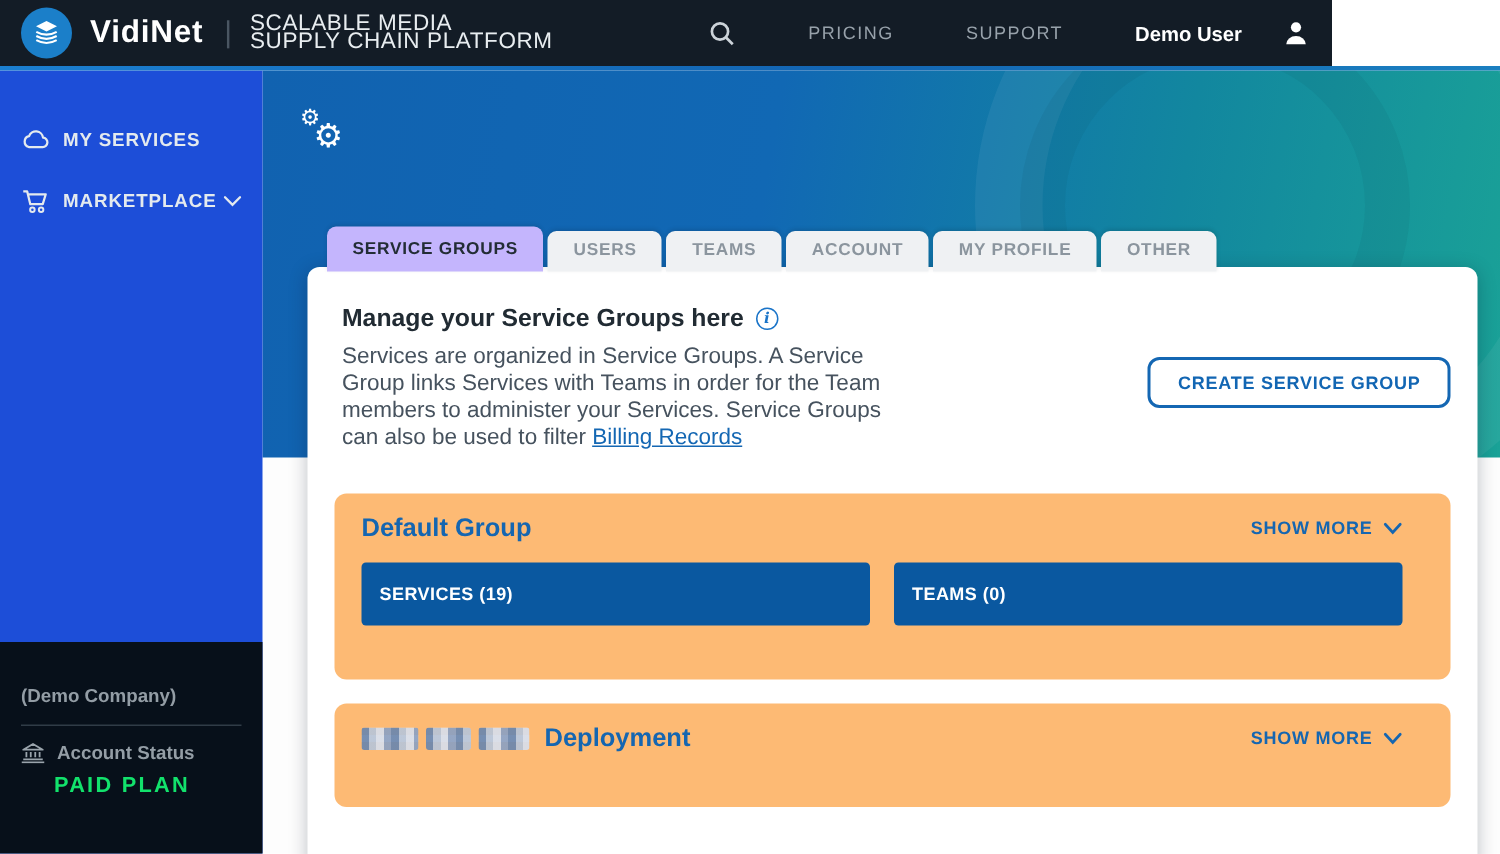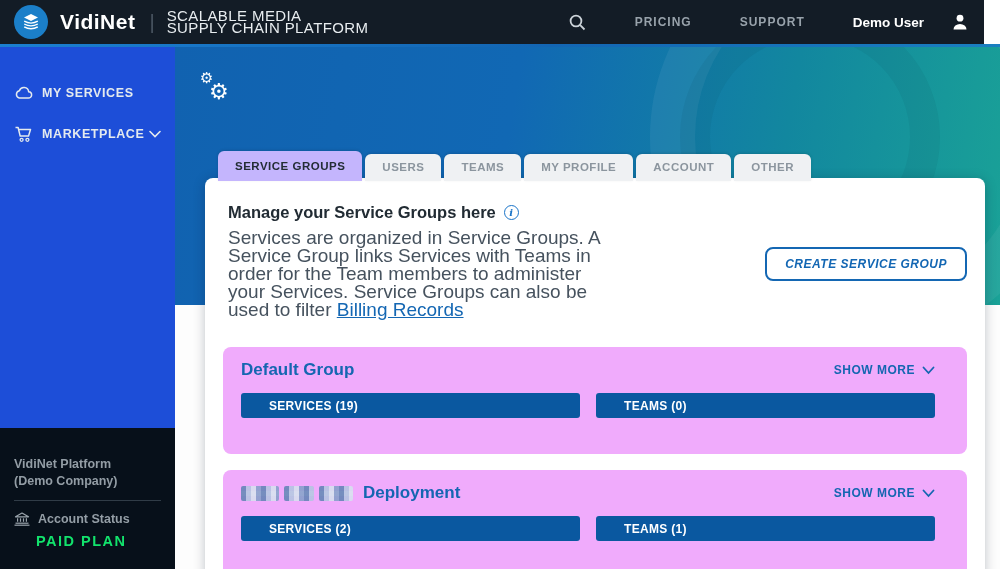--- a/index.html
+++ b/index.html
@@ -1,26 +1,26 @@
 <!DOCTYPE html>
 <html><head>
 <meta charset="utf-8">
 <style>
   * { margin:0; padding:0; box-sizing:border-box; }
   html,body { width:1000px; height:569px; overflow:hidden; font-family:"Liberation Sans", sans-serif; background:#fff; }
 
   
-  .topbar { position:absolute; left:0; top:0; width:984px; height:44px; background:#131c26; display:flex; align-items:center; z-index:30; }
+  .topbar { position:absolute; left:0; top:0; width:888px; height:44px; background:#131c26; display:flex; align-items:center; z-index:30; }
   .accent-line { position:absolute; left:0; top:44px; width:1000px; height:3px; background:linear-gradient(90deg,#1b7fd0,#1365b2 55%,#1a7fc0); z-index:30; }
   .logo-circle { width:34px; height:34px; border-radius:50%; background:#1b7fc9; margin-left:14px; display:flex; align-items:center; justify-content:center; flex:0 0 auto; }
   .brand { color:#fff; font-size:21px; font-weight:600; letter-spacing:.5px; margin-left:12px; }
   .brand-divider { color:#4a5662; font-size:20px; font-weight:300; margin:0 12px 0 14px; }
   .tagline { color:#e8edf0; font-size:15px; font-weight:400; letter-spacing:.4px; line-height:12px; }
   .topbar-right { margin-left:auto; display:flex; align-items:center; }
-  .top-link { color:#98a2ab; font-size:12px; font-weight:700; letter-spacing:1px; margin-right:48px; cursor:pointer; }
+  .top-link { color:#98a2ab; font-size:12px; font-weight:400; letter-spacing:1px; margin-right:48px; cursor:pointer; }
   .search-wrap { margin-right:48px; display:flex; cursor:pointer; }
   .user-name { color:#fff; font-size:13.5px; font-weight:700; margin-right:26px; cursor:pointer; }
   .person-wrap { margin-right:14px; display:flex; cursor:pointer; }
 
   
   .sidebar { position:absolute; left:0; top:47px; width:175px; height:522px; background:#1d4ed8; z-index:20; }
   .side-nav { padding-top:28px; }
   .side-item { display:flex; align-items:center; padding:10px 14px; cursor:pointer; color:#e4eaee; }
   .side-item + .side-item { margin-top:4px; }
   .side-label { font-size:12.5px; font-weight:600; letter-spacing:.6px; margin-left:9px; }
@@ -55,37 +55,37 @@
            border-radius:8px 8px 0 0; box-shadow:0 2px 12px rgba(0,20,40,.25); z-index:2; overflow:hidden;
            padding:25px 18px 0 18px; }
 
   .intro { display:flex; align-items:center; }
   .intro-text { width:400px; padding-left:5px; }
   .intro-heading-row { display:flex; align-items:center; }
   .intro-heading { color:#212b33; font-size:16.5px; font-weight:700; }
   .info-icon { width:15px; height:15px; border:1.5px solid #1a74c8; border-radius:50%; color:#1a74c8;
                font-family:"DejaVu Serif", serif; font-style:italic; font-size:10px; font-weight:700;
                display:inline-flex; align-items:center; justify-content:center; margin-left:8px; cursor:pointer; }
-  .intro-desc { color:#46525e; font-size:19px; line-height:18px; margin-top:7px; width:385px; }
+  .intro-desc { color:#46525e; font-size:15px; line-height:18px; margin-top:7px; width:385px; }
   .intro-link { color:#1467b3; text-decoration:underline; cursor:pointer; }
   .create-btn { margin-left:auto; margin-top:6px; background:#fff; border:2px solid #1467b3; border-radius:8px;
                 color:#1266b3; font-size:12px; font-weight:700; letter-spacing:.5px; padding:8px 18px; cursor:pointer;
-                font-family:"Liberation Sans", sans-serif;font-style:italic; }
+                font-family:"Liberation Sans", sans-serif; }
 
   .cards { margin-top:28px; }
-  .card { background:#f0abfc; border-radius:8px; padding:13px 32px 36px 18px; }
+  .card { background:#fdba74; border-radius:8px; padding:13px 32px 36px 18px; }
   .card + .card { margin-top:16px; }
   .card-title-row { display:flex; align-items:center; }
   .card-title { color:#1566b1; font-size:17px; font-weight:700; display:flex; align-items:center; }
   .show-more { margin-left:auto; display:flex; align-items:center; color:#1566b1; cursor:pointer; }
   .show-more-label { font-size:12px; font-weight:700; letter-spacing:.5px; }
   .show-more svg { margin-left:7px; }
   .bars { display:flex; gap:16px; margin-top:13px; }
-  .bar { flex:1; height:25px; background:#0a58a0; border-radius:3px; color:#fff; font-size:12px; font-weight:700;
-         letter-spacing:.3px; display:flex; align-items:center; padding-left:28px; cursor:pointer; }
+  .bar { flex:1; height:42px; background:#0a58a0; border-radius:3px; color:#fff; font-size:12px; font-weight:700;
+         letter-spacing:.3px; display:flex; align-items:center; padding-left:12px; cursor:pointer; }
 
   .px-block { display:inline-block; height:15px; border-radius:2px; margin-right:5px; vertical-align:middle;
     background-image:
       repeating-linear-gradient(90deg, rgba(94,130,179,.85) 0 5px, rgba(177,197,224,.85) 5px 10px, rgba(214,223,238,.9) 10px 15px, rgba(130,158,200,.85) 15px 20px),
       repeating-linear-gradient(0deg, rgba(255,255,255,0) 0 5px, rgba(255,255,255,.45) 5px 10px); }
   .px-1 { width:38px; } .px-2 { width:30px; } .px-3 { width:34px; margin-right:10px; }
 </style>
 </head>
 <body>
 
@@ -148,21 +148,20 @@
       <span class="side-label">MARKETPLACE</span>
       <span class="side-chevron">
         <svg width="12" height="8" viewBox="0 0 12 8">
           <polyline points="1,1.5 6,6.5 11,1.5" stroke="#e4eaee" stroke-width="1.6" fill="none" stroke-linecap="round"></polyline>
         </svg>
       </span>
     </div>
   </div>
 
   <div class="sidebar-bottom">
-    <div class="company-line">VidiNet Platform</div>
     <div class="company-line">(Demo Company)</div>
     <hr class="side-divider">
     <div class="acct-row">
       <span style="display:flex;">
         <svg width="16" height="14" viewBox="0 0 16 14">
           <path d="M1.5 4.8 L8 1 L14.5 4.8 Z" stroke="#9aa4ac" stroke-width="1.2" fill="none" stroke-linejoin="round"></path>
           <line x1="3.6" y1="6.3" x2="3.6" y2="9.8" stroke="#9aa4ac" stroke-width="1.2"></line>
           <line x1="6.5" y1="6.3" x2="6.5" y2="9.8" stroke="#9aa4ac" stroke-width="1.2"></line>
           <line x1="9.5" y1="6.3" x2="9.5" y2="9.8" stroke="#9aa4ac" stroke-width="1.2"></line>
           <line x1="12.4" y1="6.3" x2="12.4" y2="9.8" stroke="#9aa4ac" stroke-width="1.2"></line>
@@ -186,22 +185,22 @@
     <span class="gears">
       <span class="gear-sm">⚙</span>
       <span class="gear-lg">⚙</span>
     </span>
   </div>
 
   <div class="tabs">
     <div class="tab active">SERVICE GROUPS</div>
     <div class="tab">USERS</div>
     <div class="tab">TEAMS</div>
+    <div class="tab">ACCOUNT</div>
     <div class="tab">MY PROFILE</div>
-    <div class="tab">ACCOUNT</div>
     <div class="tab">OTHER</div>
   </div>
 
   <div class="panel">
     <div class="intro">
       <div class="intro-text">
         <div class="intro-heading-row">
           <span class="intro-heading">Manage your Service Groups here</span>
           <span class="info-icon">i</span>
         </div>
@@ -236,21 +235,17 @@
             <span class="px-block px-3"></span>
             <span>Deployment</span>
           </span>
           <span class="show-more">
             <span class="show-more-label">SHOW MORE</span>
             <svg width="13" height="9" viewBox="0 0 13 9">
               <polyline points="1.5,1.5 6.5,7 11.5,1.5" stroke="#1566b1" stroke-width="1.8" fill="none" stroke-linecap="round"></polyline>
             </svg>
           </span>
         </div>
-        <div class="bars">
-          <div class="bar">SERVICES (2)</div>
-          <div class="bar">TEAMS (1)</div>
-        </div>
       </div>
 
     </div>
   </div>
 </div>
 
 </body></html>

